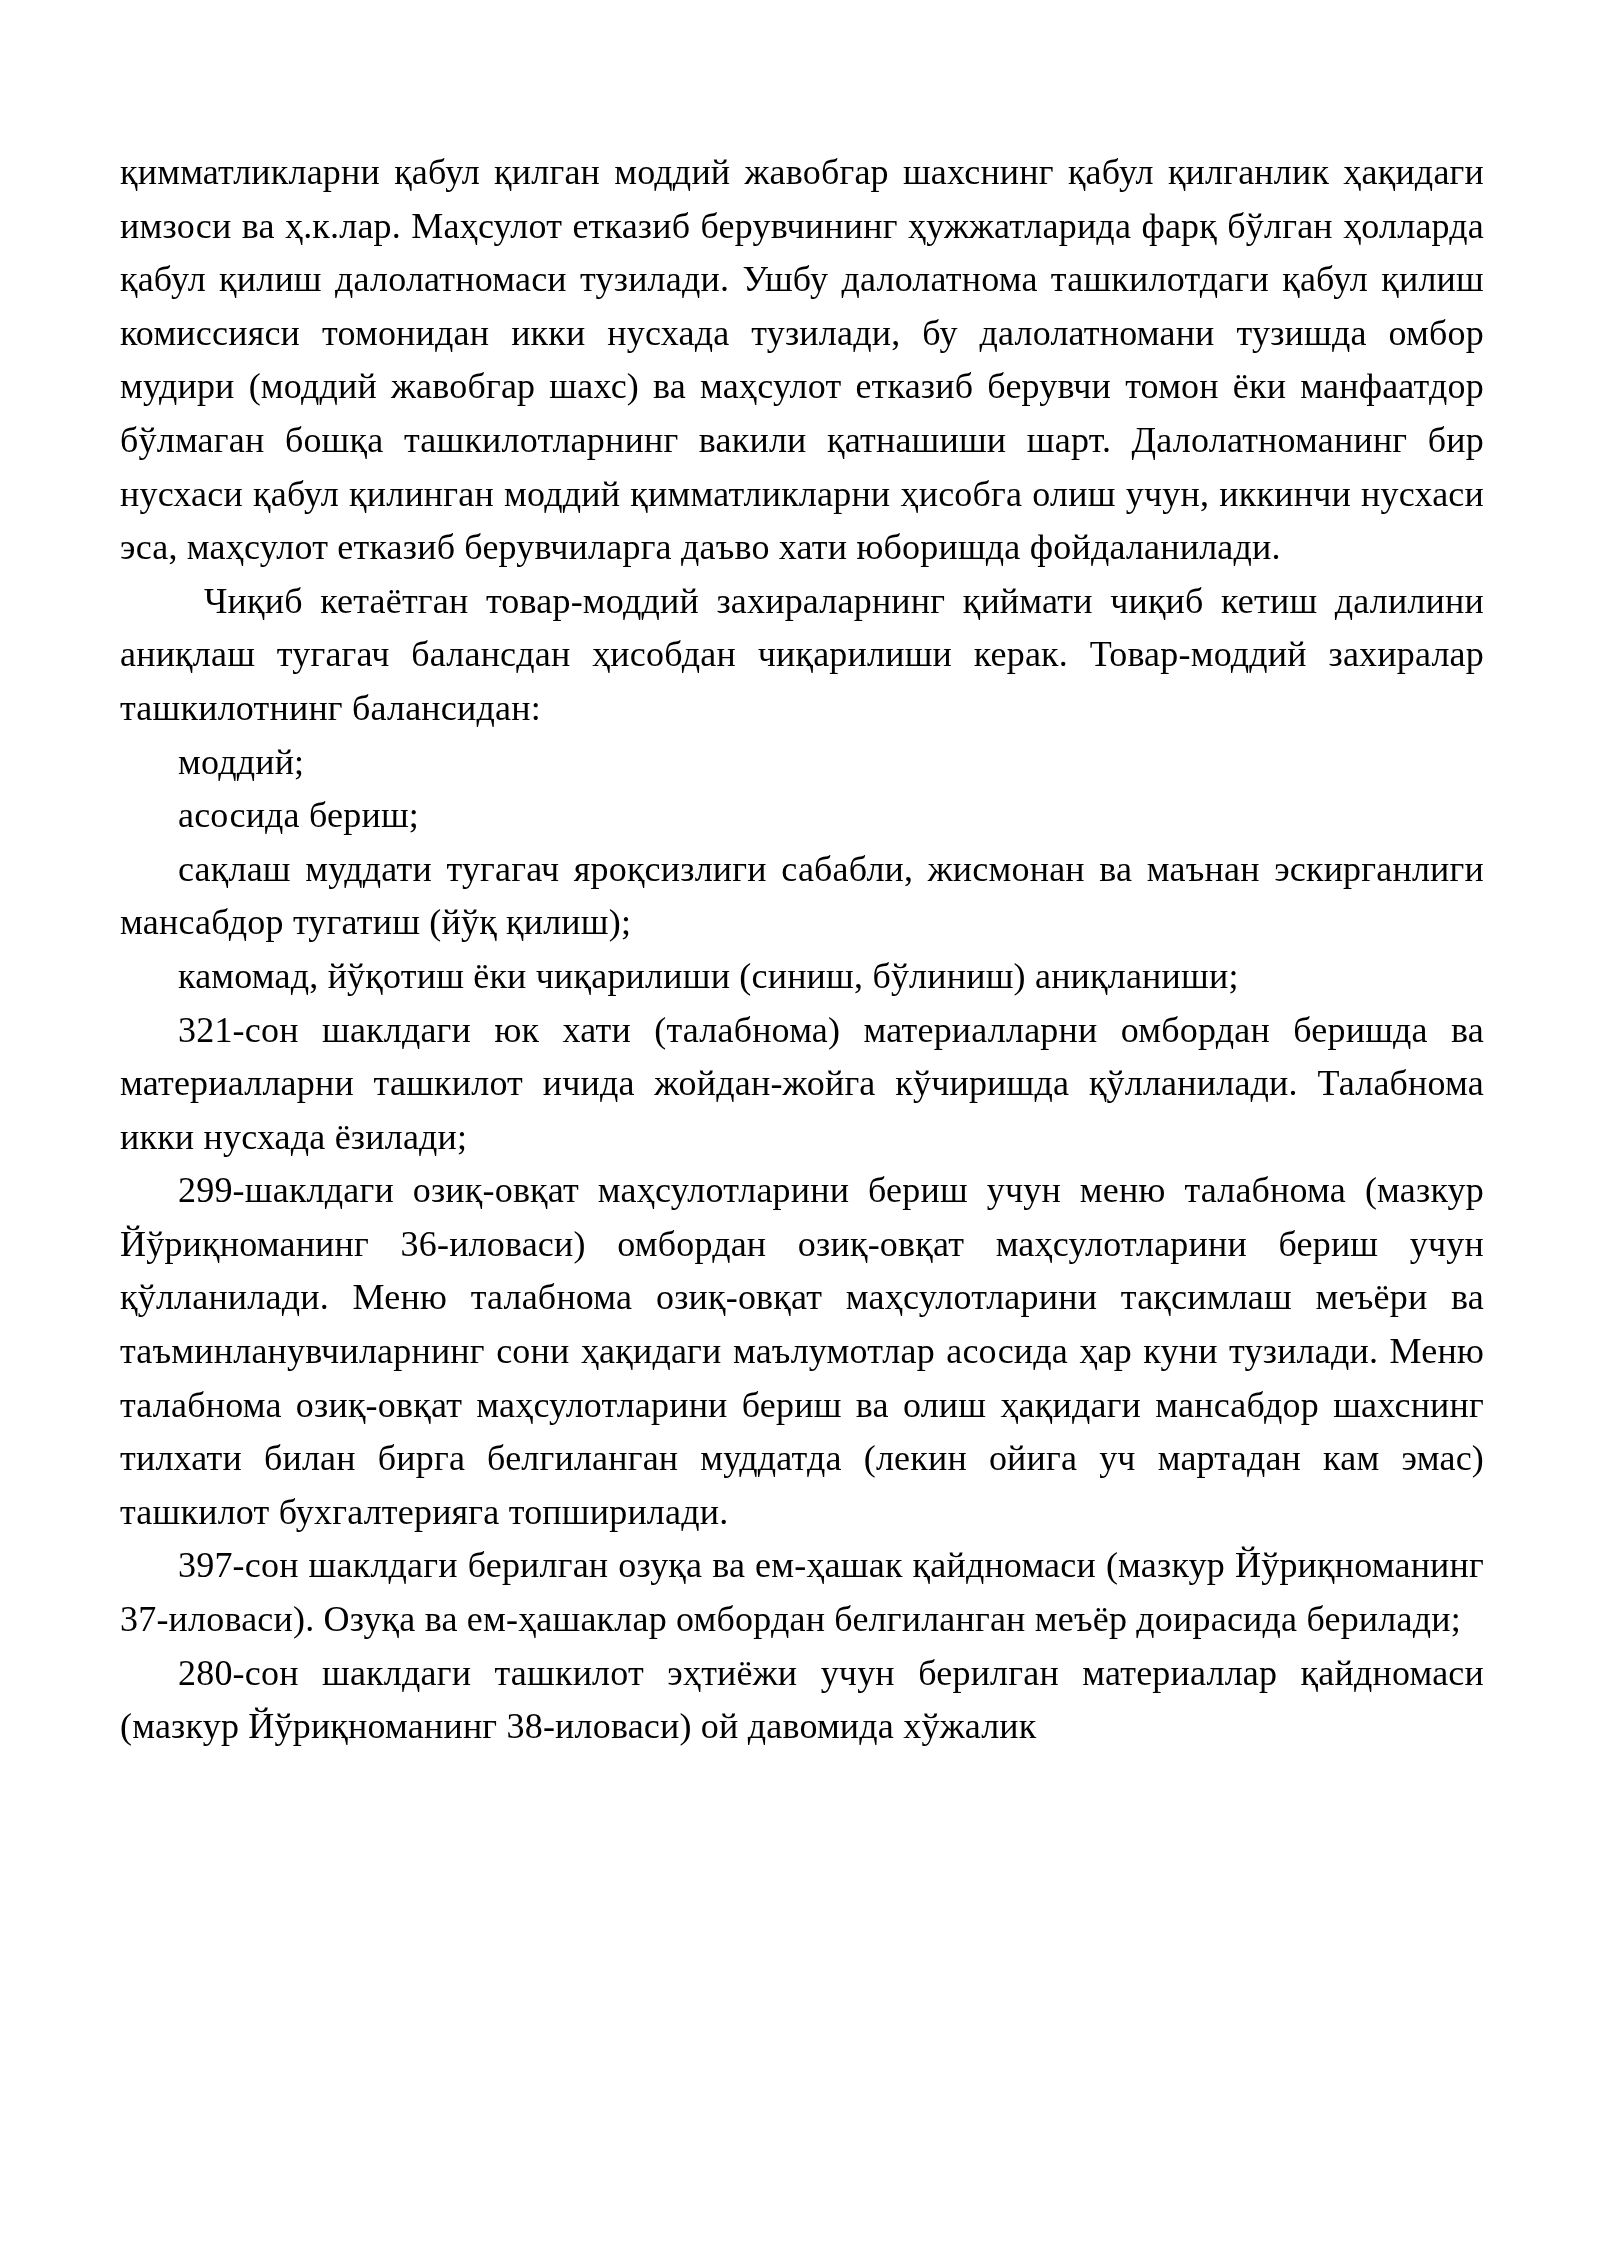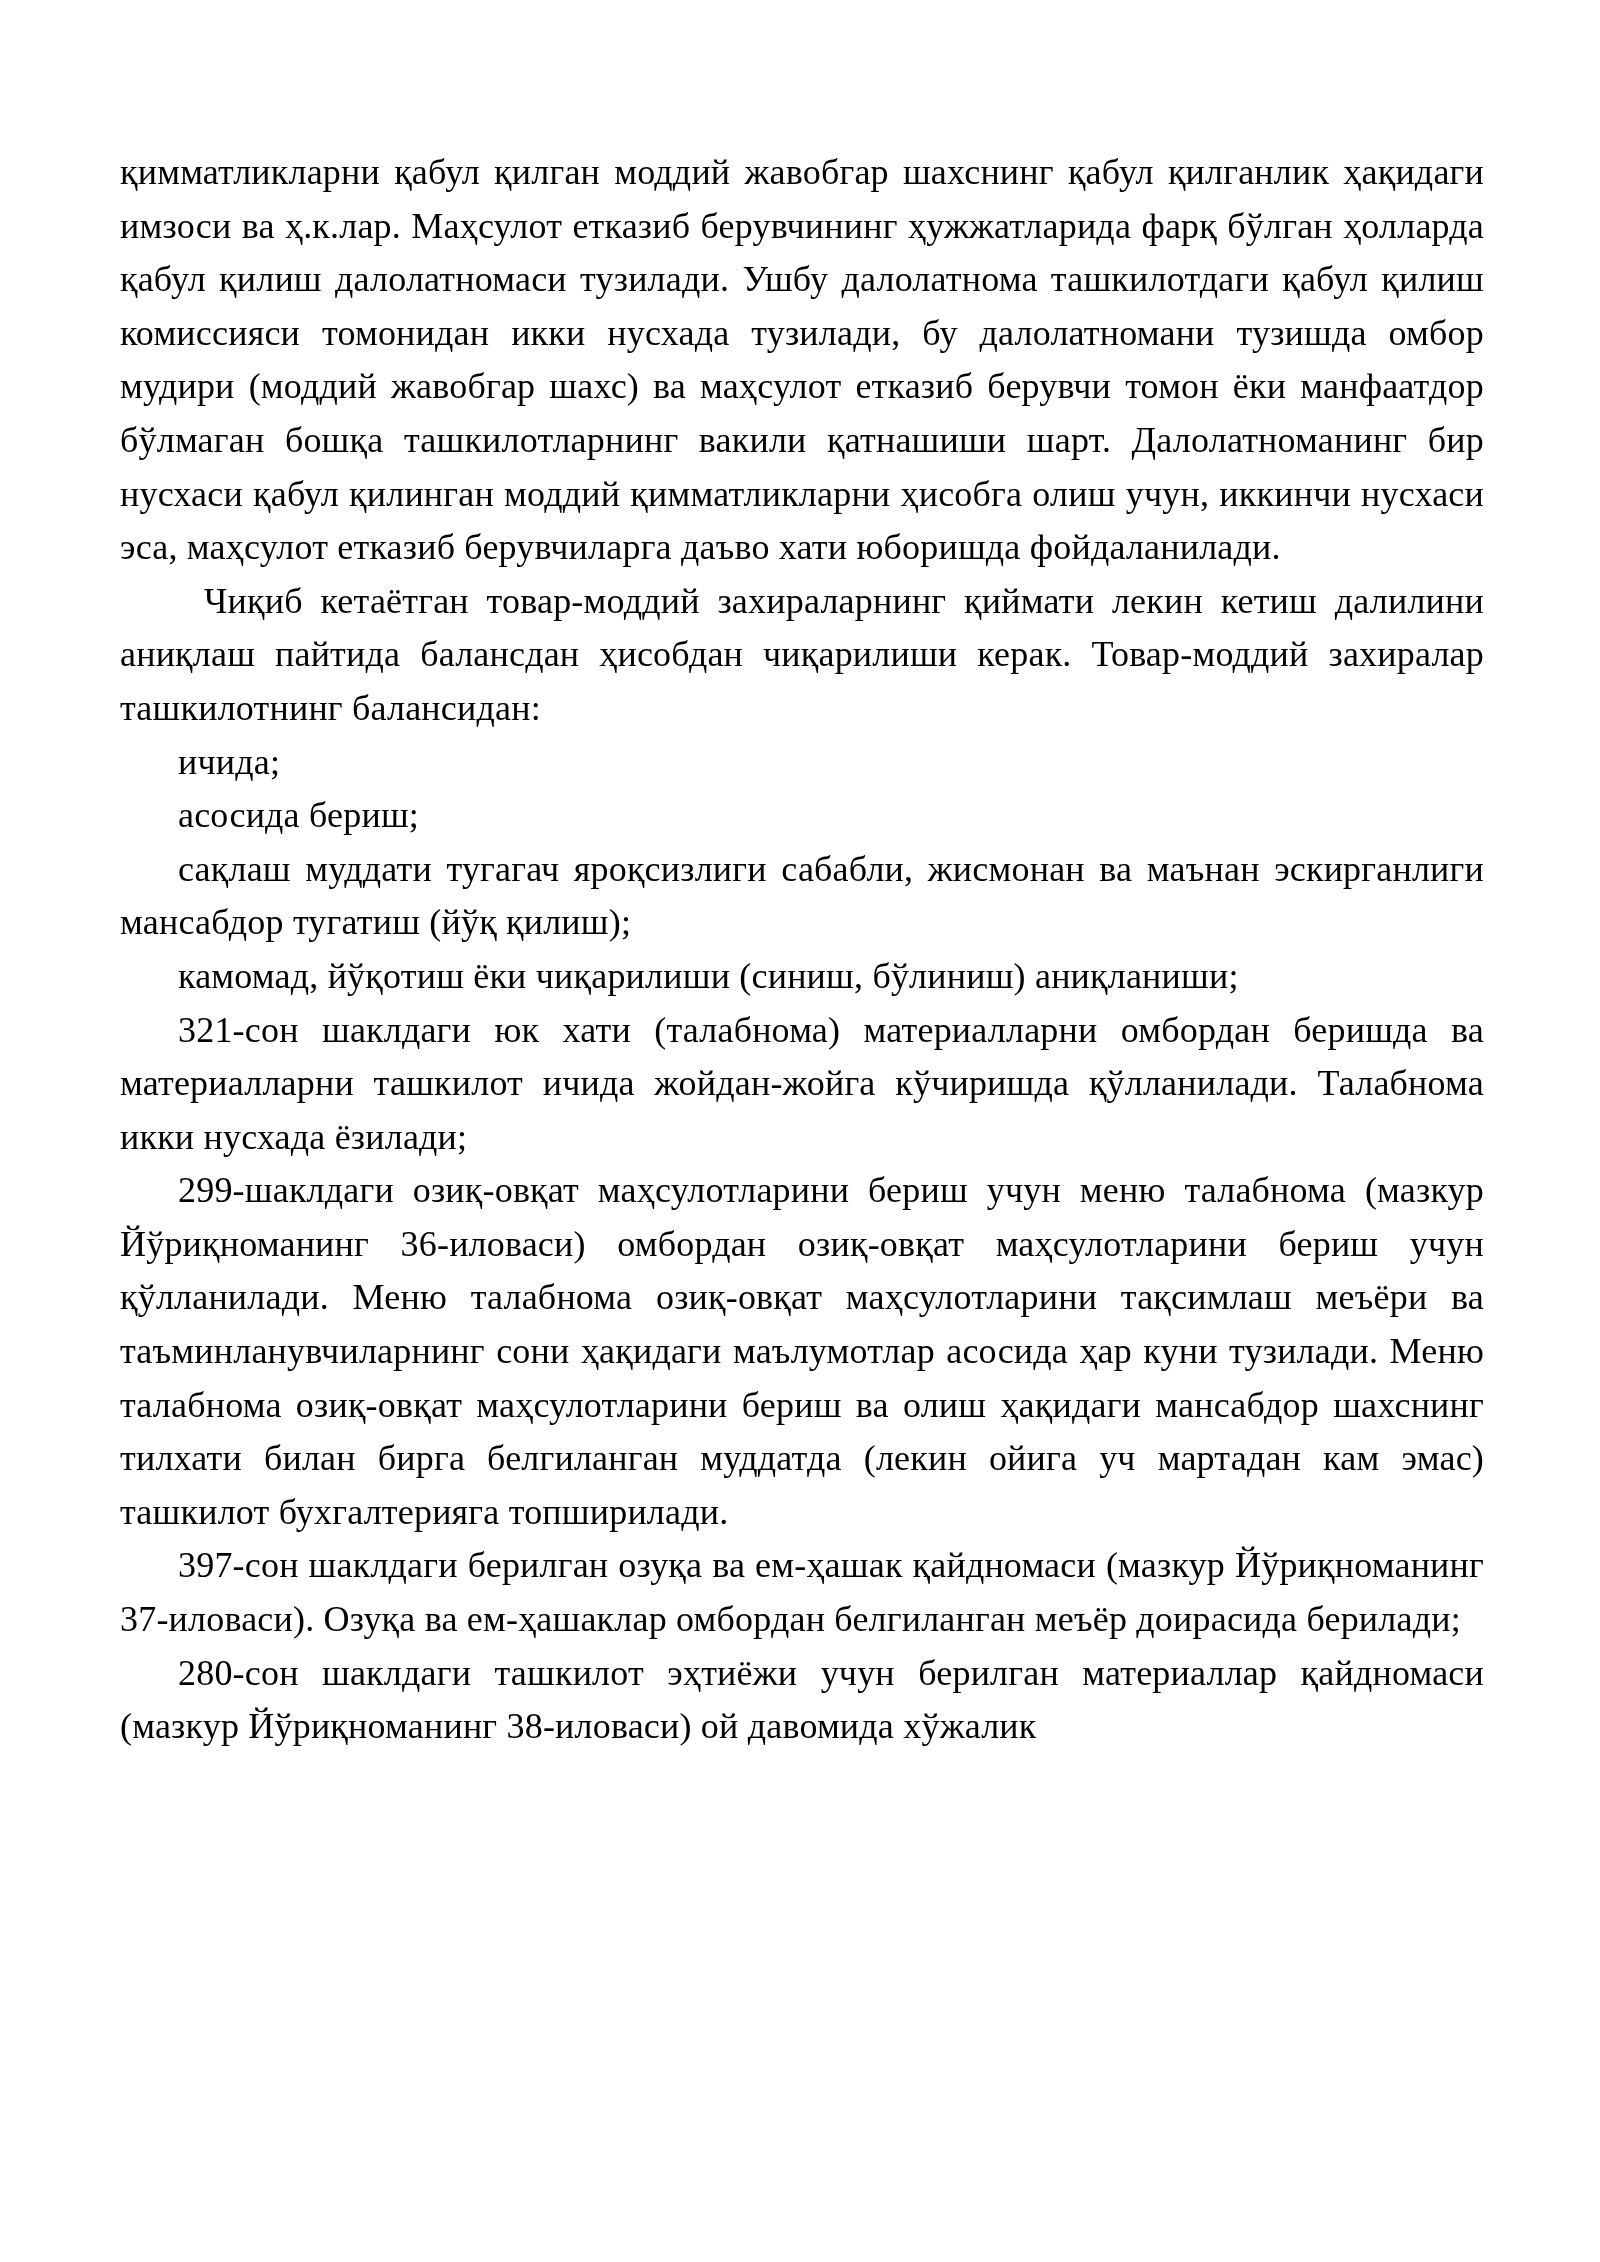--- a/index.html
+++ b/index.html
@@ -31,22 +31,22 @@
   .indent-std { text-indent: 58px; }
   .indent-lg  { text-indent: 84px; }
   .indent-none { text-indent: 0; }
 </style>
 </head>
 <body>
 
 <div class="page">
   <div class="doc-text">
     <p class="indent-none">қимматликларни қабул қилган моддий жавобгар шахснинг қабул қилганлик ҳақидаги имзоси ва ҳ.к.лар. Маҳсулот етказиб берувчининг ҳужжатларида фарқ бўлган ҳолларда қабул қилиш далолатномаси тузилади. Ушбу далолатнома ташкилотдаги қабул қилиш комиссияси томонидан икки нусхада тузилади, бу далолатномани тузишда омбор мудири (моддий жавобгар шахс) ва маҳсулот етказиб берувчи томон ёки манфаатдор бўлмаган бошқа ташкилотларнинг вакили қатнашиши шарт.  Далолатноманинг бир нусхаси қабул қилинган моддий қимматликларни ҳисобга олиш учун, иккинчи нусхаси эса, маҳсулот етказиб берувчиларга даъво хати юборишда фойдаланилади.</p>
-    <p class="indent-lg">Чиқиб кетаётган товар-моддий захираларнинг қиймати лекин кетиш далилини аниқлаш пайтида балансдан ҳисобдан чиқарилиши керак. Товар-моддий захиралар ташкилотнинг балансидан:</p>
-    <p class="indent-std">ичида;</p>
+    <p class="indent-lg">Чиқиб кетаётган товар-моддий захираларнинг қиймати чиқиб кетиш далилини аниқлаш тугагач балансдан ҳисобдан чиқарилиши керак. Товар-моддий захиралар ташкилотнинг балансидан:</p>
+    <p class="indent-std">моддий;</p>
     <p class="indent-std">асосида бериш;</p>
     <p class="indent-std">сақлаш муддати тугагач яроқсизлиги сабабли, жисмонан ва маънан эскирганлиги мансабдор тугатиш (йўқ қилиш);</p>
     <p class="indent-std">камомад, йўқотиш ёки чиқарилиши (синиш, бўлиниш) аниқланиши;</p>
     <p class="indent-std">321-сон шаклдаги юк хати (талабнома) материалларни омбордан беришда ва материалларни ташкилот ичида жойдан-жойга кўчиришда қўлланилади. Талабнома икки нусхада ёзилади;</p>
     <p class="indent-std">299-шаклдаги озиқ-овқат маҳсулотларини бериш учун меню талабнома (мазкур Йўриқноманинг 36-иловаси) омбордан озиқ-овқат маҳсулотларини бериш учун қўлланилади. Меню талабнома озиқ-овқат маҳсулотларини тақсимлаш меъёри ва таъминланувчиларнинг сони ҳақидаги маълумотлар асосида ҳар куни тузилади. Меню талабнома озиқ-овқат маҳсулотларини бериш ва олиш ҳақидаги мансабдор шахснинг тилхати билан бирга белгиланган муддатда (лекин ойига уч мартадан кам эмас) ташкилот бухгалтерияга топширилади.</p>
     <p class="indent-std">397-сон шаклдаги берилган озуқа ва ем-ҳашак қайдномаси (мазкур Йўриқноманинг 37-иловаси). Озуқа ва ем-ҳашаклар омбордан белгиланган меъёр доирасида берилади;</p>
     <p class="indent-std">280-сон шаклдаги ташкилот эҳтиёжи учун берилган материаллар қайдномаси (мазкур Йўриқноманинг 38-иловаси) ой давомида хўжалик</p>
   </div>
 </div>
 

